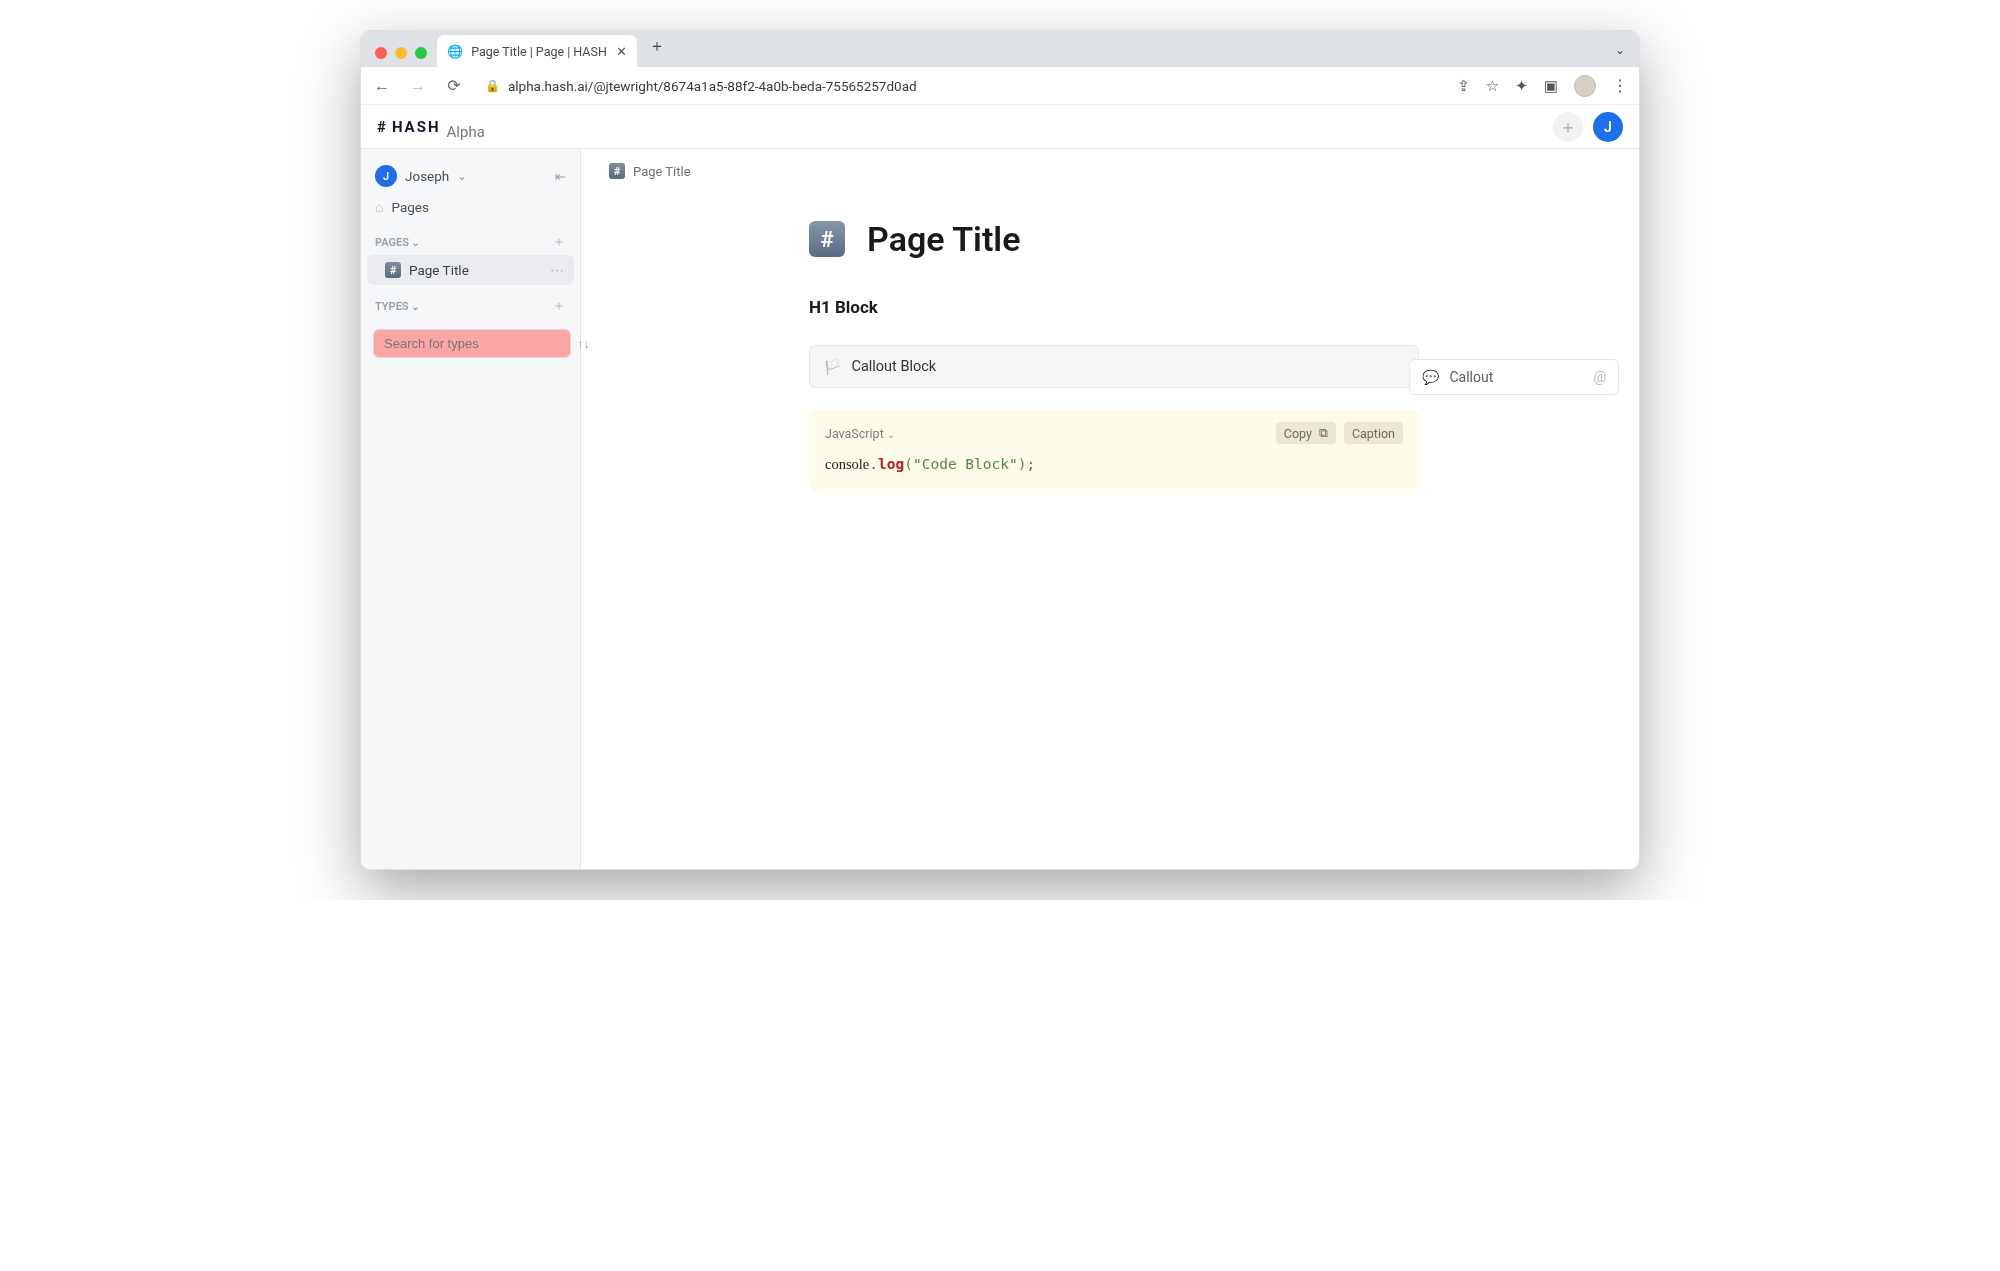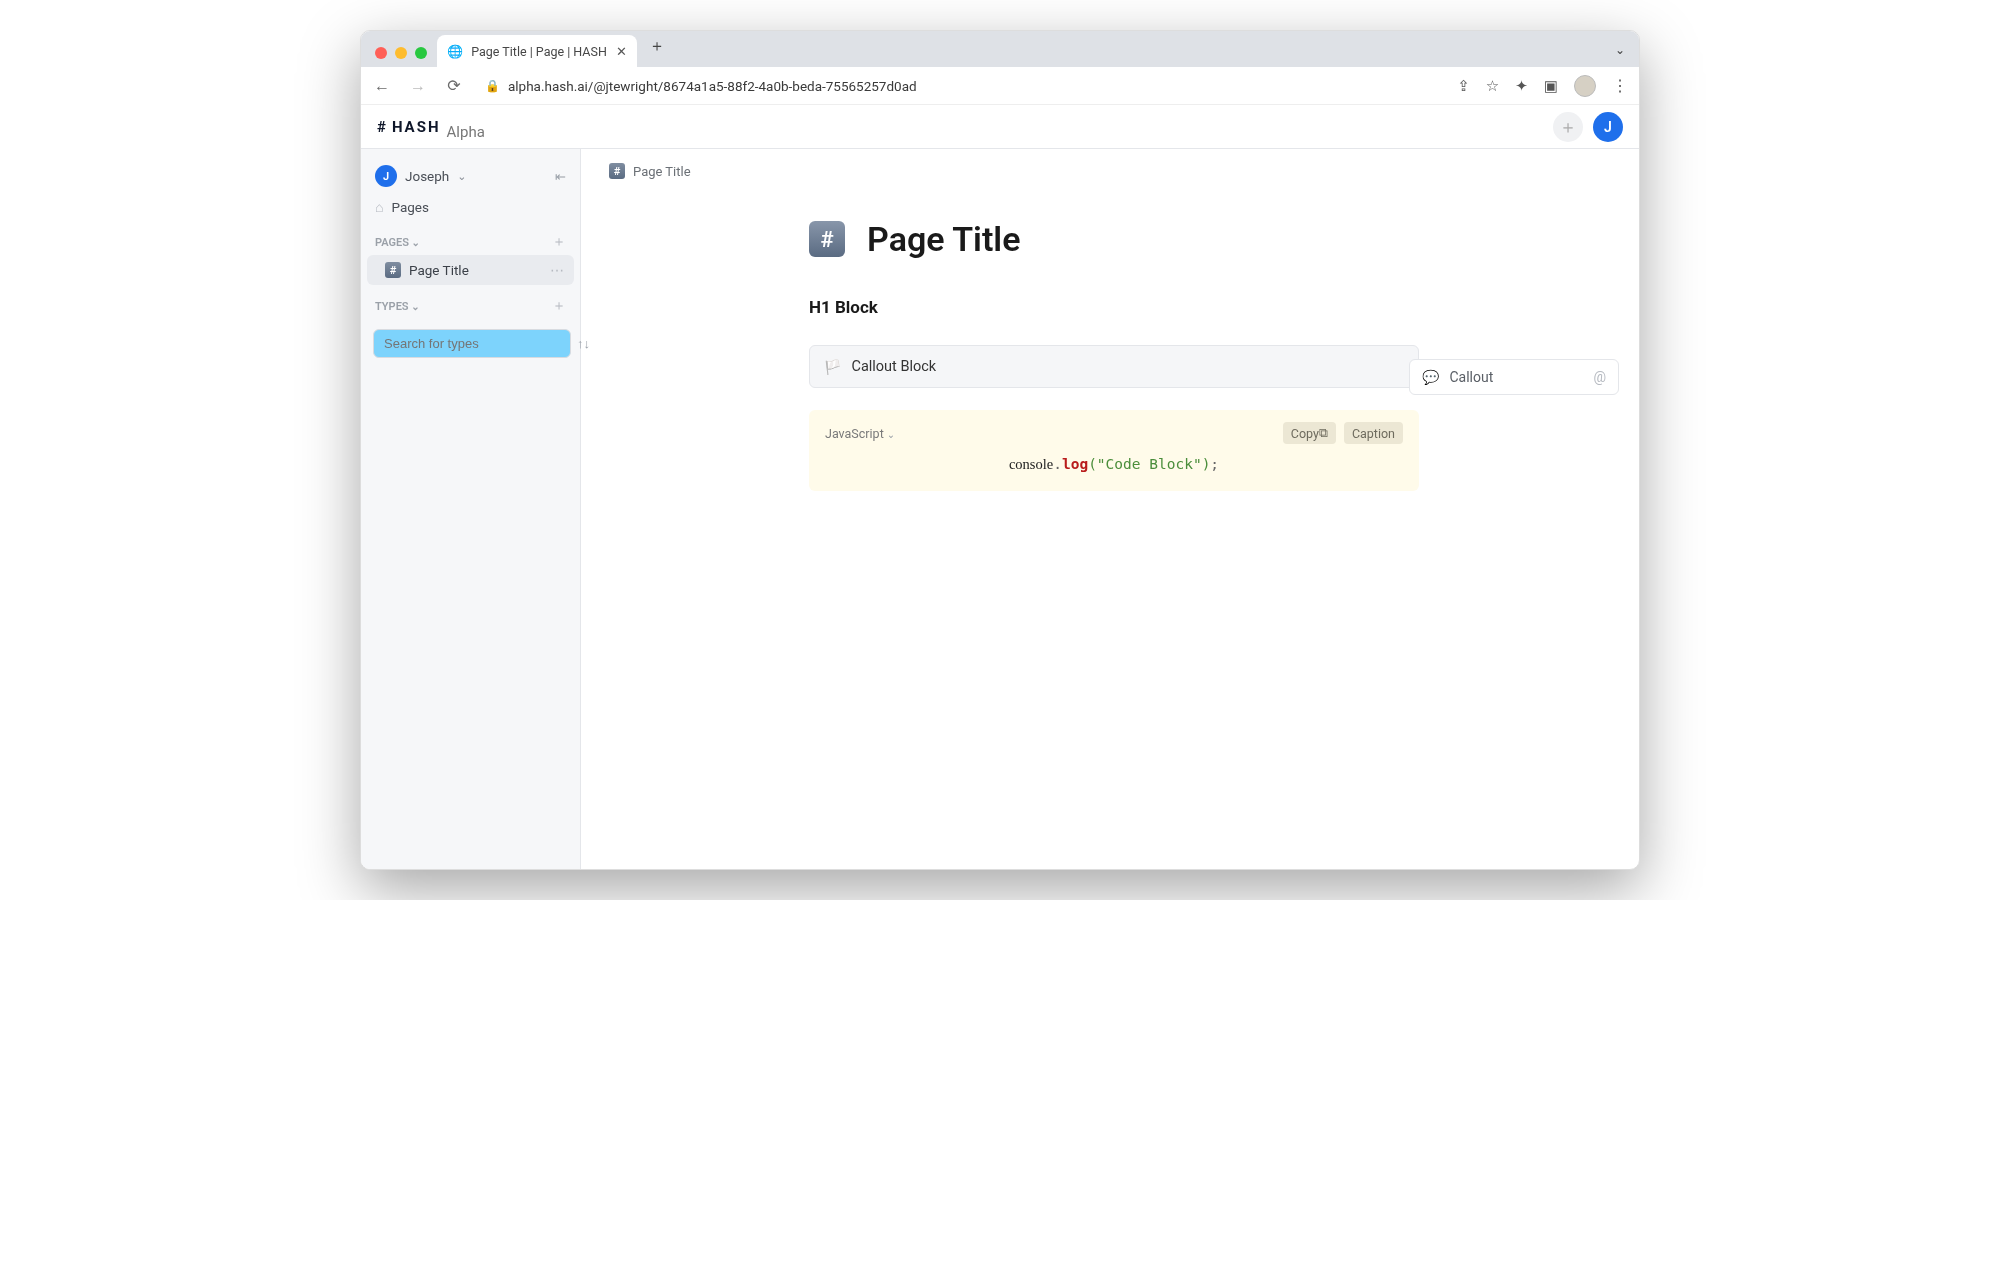--- a/index.html
+++ b/index.html
@@ -131,21 +131,21 @@
   .hash-badge {
     display:inline-flex; width:16px; height:16px; border-radius:3px;
     background:linear-gradient(#7f8da0,#5a6b82); color:#fff;
     align-items:center; justify-content:center; font-size:11px; font-weight:600;
   }
   .sb-search {
     display:flex; align-items:center; gap:6px; padding:4px 6px; margin-top:6px;
   }
   .sb-search input {
     flex:1; border:1px solid #d8dbe0; border-radius:6px; padding:6px 10px;
-    font-size:13px; color:#555; background:#7dd3fc;
+    font-size:13px; color:#555; background:#fca5a5;
   }
   .sb-search .sort { color:#9aa0a8; font-size:13px;}
   
   .main { flex:1; padding: 14px 28px; overflow:auto; position:relative;}
   .breadcrumb { display:flex; align-items:center; gap:8px; font-size:13px; color:#6b7076;}
   .content { max-width: 610px; margin: 40px auto 0 200px;}
   .page-title-row { display:flex; align-items:center; gap:22px; }
   .page-title-icon {
     width:36px; height:36px; border-radius:6px;
     background:linear-gradient(#8896aa,#5a6b82); color:#fff; font-size:22px; font-weight:600;
@@ -153,27 +153,27 @@
   }
   .page-title-text { font-size:34px; font-weight:600; color:#1a1a1a;}
   .h1block { font-size:17px; font-weight:700; margin-top:38px; color:#1a1a1a;}
   .para { font-size:14.5px; color:#3e3e3e; margin-top:34px;}
   .callout {
     margin-top:28px; background:#f5f6f8; border:1px solid #e4e6ea; border-radius:6px;
     padding:12px 14px; display:flex; align-items:center; gap:10px; font-size:14.5px; color:#333;
   }
   .callout .flag { font-size:14px; filter:grayscale(0.3);}
   .codeblock {
-    margin-top:22px; background:#fffbea; border-radius:6px; padding:12px 16px 18px 16px;text-align:center;
+    margin-top:22px; background:#fffbea; border-radius:6px; padding:12px 16px 18px 16px;
   }
   .codehdr { display:flex; align-items:center; font-size:12.5px; color:#7a7a7a; gap:8px; margin-bottom:12px;}
   .codehdr .chips { margin-left:auto; display:flex; gap:8px;}
   .chip {
     background:#ece7d4; color:#6e6b5e; border-radius:4px; padding:3px 8px; font-size:12.5px;
-    display:flex; align-items:center; gap:0;
+    display:flex; align-items:center; gap:7px;
   }
   pre.code {
     margin:0; font-family: ui-monospace, SFMono-Regular, Menlo, monospace; font-size:14.5px;
     white-space: pre;
   }
   .tok-obj { color:#222;font-family:Liberation Serif, serif; }
   .tok-dot { color:#666; }
   .tok-fn  { color:#b91c1c;font-weight:bold; }
   .tok-paren{ color:#4b8e3b; }
   .tok-str { color:#4b8e3b; }

